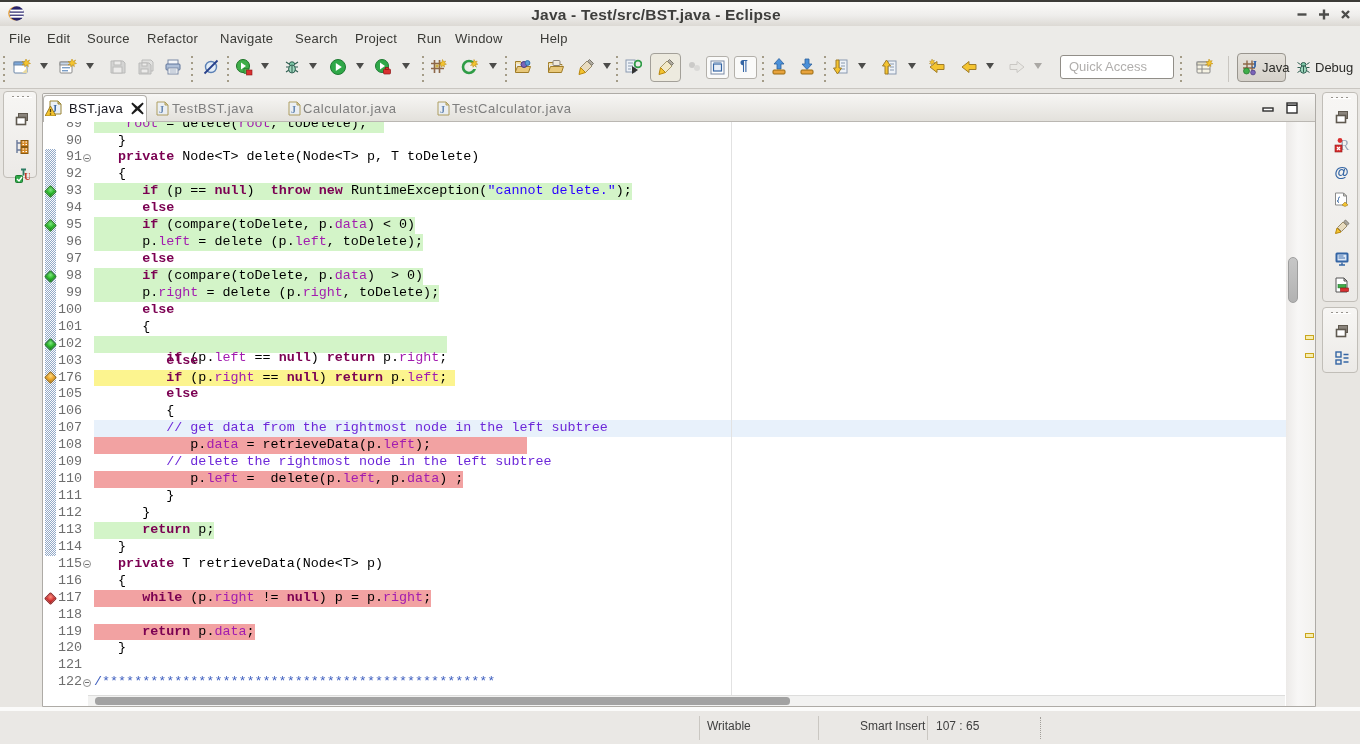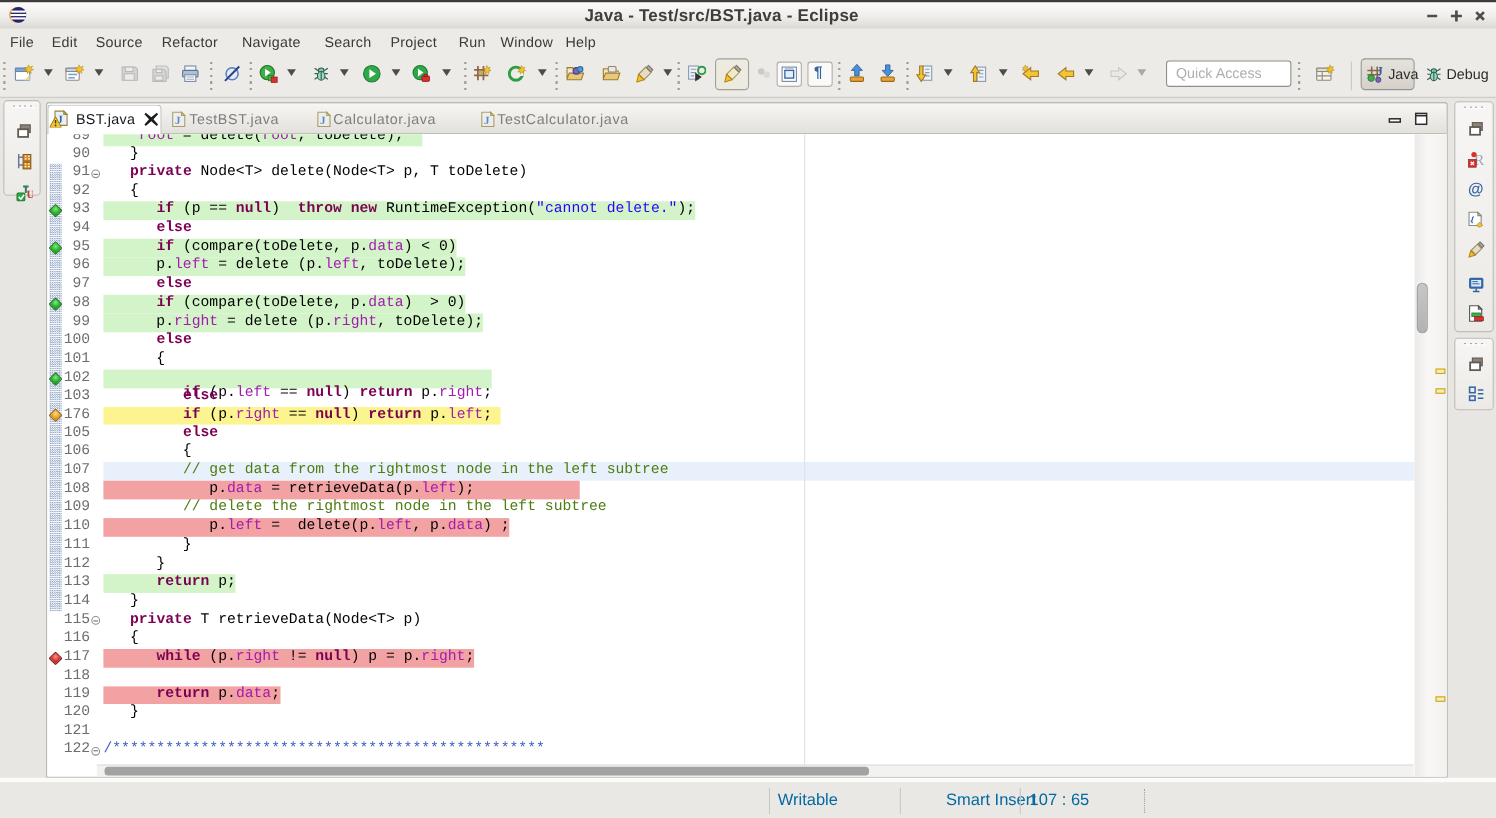--- a/index.html
+++ b/index.html
@@ -23,21 +23,21 @@
 .dots{height:2px;background-image:repeating-linear-gradient(90deg,#96928c 0 2px,transparent 2px 5px);border-bottom:1px solid #fff}
 #pane{left:42px;top:93px;width:1274px;height:614px;background:#fff;border:1px solid #aeaba6;border-radius:2px 2px 0 0}
 #tabs{left:0;top:0;width:1272px;height:28px;background:linear-gradient(#f7f6f4,#e3e1dc);border-bottom:1px solid #bab7b2;border-radius:2px 2px 0 0}
 #atab{left:0;top:1px;width:104px;height:27px;background:#fff;border:1px solid #b4b1ac;border-bottom:none;border-radius:4px 4px 0 0}
 .tabt{top:7px;font-size:13px;color:#7e7e7e;letter-spacing:.55px}
 #ebody{left:0;top:28px;width:1272px;height:584px;background:#fff;overflow:hidden}
 .ln{font-family:"Liberation Mono",monospace;font-size:13.38px;line-height:16.93px;color:#6e6e6e;width:42px;text-align:right;left:-3px}
 .cl{font-family:"Liberation Mono",monospace;font-size:13.38px;line-height:16.93px;color:#000;white-space:pre;left:51px}
 .k{color:#7b0052;font-weight:bold}
 .f{color:#a21caf}
-.c{color:#4d7c0f}
+.c{color:#6d28d9}
 .s{color:#2a00ff}
 .j{color:#3f5fbf}
 .hl{left:51px;height:16.93px}
 .g{background:#d3f4c8}
 .g2{background:#fcf48f}
 .r{background:#f2a2a2}
 .cur{background:#e8f1fb}
 .dia{width:9px;height:9px;transform:rotate(45deg);border-radius:1px}
 .dg{background:radial-gradient(circle at 35% 35%,#7fe77f,#24b324 60%,#138613);border:1px solid #1d7a1d}
 .dy{background:radial-gradient(circle at 35% 35%,#ffd97f,#e8a020 60%,#b97a10);border:1px solid #9a6a10}
@@ -45,21 +45,21 @@
 .fold{width:8px;height:8px;border:1px solid #919191;border-radius:50%;background:#fff}
 .fold:after{content:"";position:absolute;left:1.2px;top:2.6px;width:3.6px;height:1px;background:#6e6e6e}
 #hatch{left:2px;width:11px;background-image:conic-gradient(#92a9c9 25%,#fcfcfc 0 50%,#92a9c9 0 75%,#fcfcfc 0);background-size:2px 2px}
 #pml{left:688px;top:0;width:1px;height:574px;background:#e2e2e2}
 #vsc{left:1242.5px;top:0;width:30px;height:584px;background:linear-gradient(to right,#eceae8,#f8f7f6 40%,#f2f1ee)}
 #vth{left:1245px;top:135px;width:10px;height:46px;background:linear-gradient(#c7c7c7,#b2b2b2);border:1px solid #9e9e9e;border-radius:5px}
 .om{left:1261.5px;width:9px;height:5px;background:#f7edaf;border:1px solid #c9a61d}
 #hsc{left:45px;top:573px;width:1197px;height:11px;background:#f2f2f1;border-top:1px solid #dddddc}
 #hth{left:52px;top:575px;width:695px;height:7.5px;background:#a2a2a2;border-radius:3.5px}
 #status{left:0;top:711px;width:1360px;height:33px;background:#eae8e5}
-.st{top:8px;font-size:15px;color:#0369a1}
+.st{top:8px;font-size:12px;color:#404040}
 .ssep{top:5px;width:1px;height:24px;background:#cac7c2}
 svg{display:block}
 </style></head><body>
 
 <div class="ab" id="title">
 <svg class="ab" style="left:8px;top:3px" width="17" height="17" viewBox="0 0 17 17">
       <circle cx="7.2" cy="8.5" r="7" fill="#e8a33d"></circle>
       <circle cx="8.8" cy="8.5" r="7.2" fill="#26226b"></circle>
       <rect x="2.2" y="4.6" width="13.2" height="1.9" fill="#fff"></rect>
       <rect x="1.4" y="7.7" width="14.8" height="1.9" fill="#fff"></rect>
@@ -77,21 +77,21 @@
 <div class="ab" id="menu">
 <span class="ab mi" style="left:9px">File</span>
 <span class="ab mi" style="left:47px">Edit</span>
 <span class="ab mi" style="left:87px">Source</span>
 <span class="ab mi" style="left:147px">Refactor</span>
 <span class="ab mi" style="left:220px">Navigate</span>
 <span class="ab mi" style="left:295px">Search</span>
 <span class="ab mi" style="left:355px">Project</span>
 <span class="ab mi" style="left:417px">Run</span>
 <span class="ab mi" style="left:455px">Window</span>
-<span class="ab mi" style="left:514px">Help</span>
+<span class="ab mi" style="left:540px">Help</span>
 </div>
 <div class="ab" id="tbar">
 <div class="ab sep" style="left:3px"></div>
 <svg class="ab ic" style="left:13px" viewBox="0 0 18 18">
       <rect x="1" y="4" width="13" height="11" rx="1" fill="#fff" stroke="#6b86a8"></rect>
       <rect x="1" y="4" width="13" height="3" fill="#7da7d9" stroke="#6b86a8"></rect>
       <path d="M9 15l5-5v5z" fill="#e8d9a0"></path>
       <path d="M13 1l1.2 2.3L16.7 2l-1.5 2.2 2.3 1.3-2.6.6.5 2.6-2-1.8-1.5 2.2-.3-2.7-2.6.5 2.2-1.6L9 3.5l2.6.4z" fill="#f4c430" stroke="#b8860b" stroke-width=".5"></path>
     </svg>
 <div class="ab arr" style="left:40px"></div>

